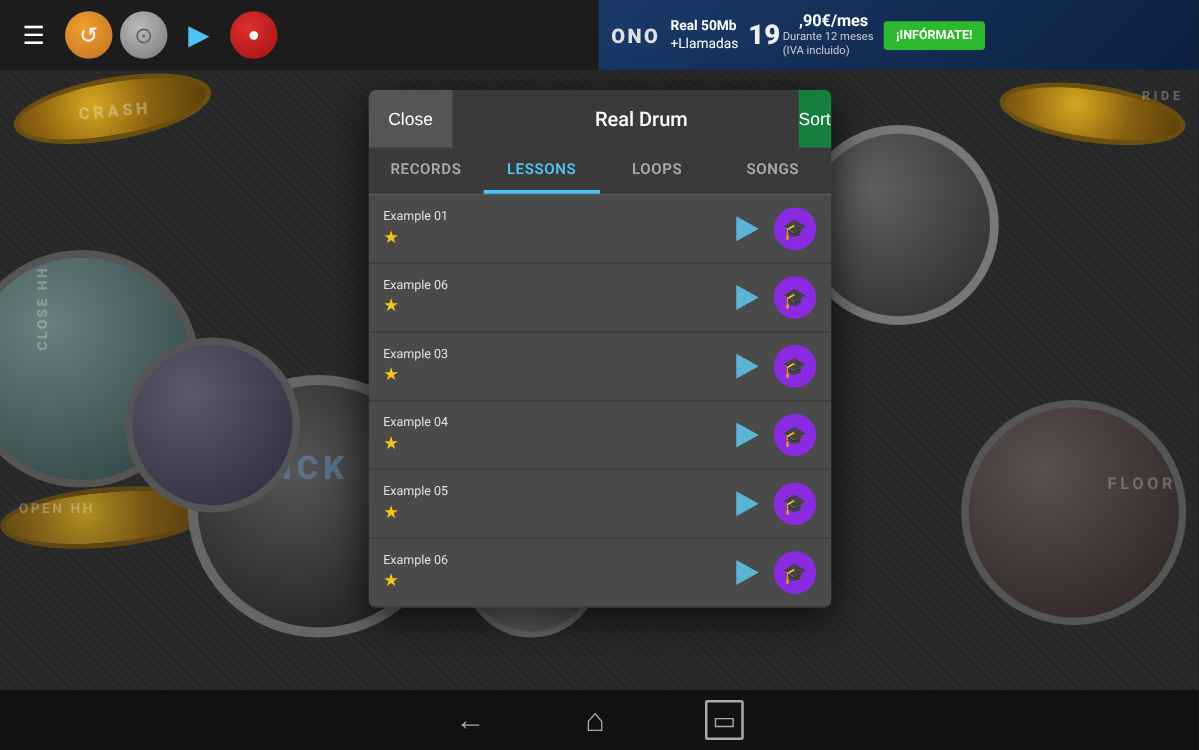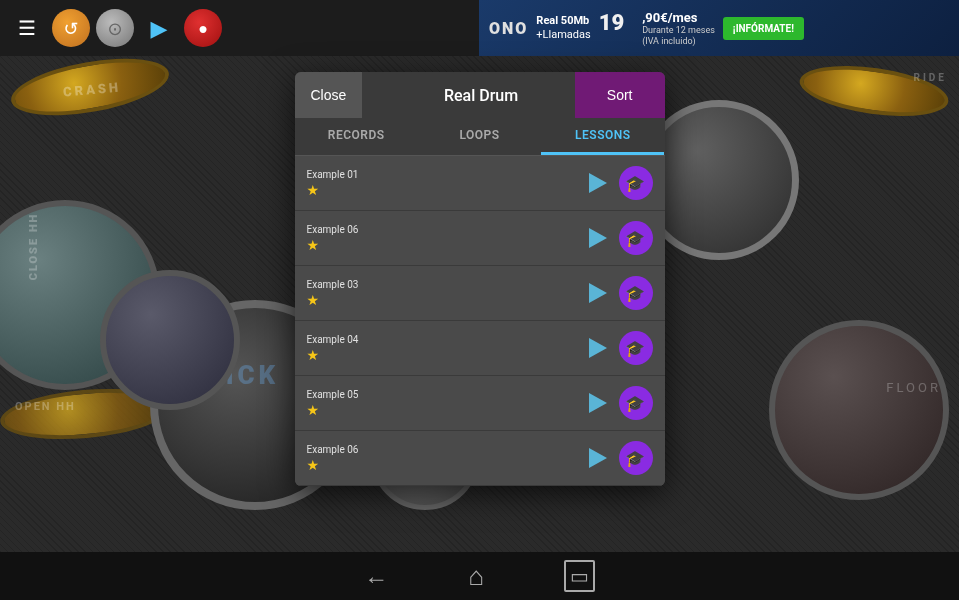--- a/index.html
+++ b/index.html
@@ -183,23 +183,23 @@
     .modal-title {
       flex: 1;
       text-align: center;
       color: white;
       font-size: 16px;
       font-weight: 500;
       margin-left: 25px;
     }
 
     .modal-sort-btn {
-      padding: 0 32px;
+      padding: 0 0;
       height: 100%;
-      background: #701a75;
+      background: #15803d;
       border: none;
       color: white;
       font-size: 14px;
       cursor: pointer;
       display: flex; align-items: center;
       border-radius: 0 4px 0 0;
     }
 
     
     .tabs {
@@ -311,21 +311,21 @@
   <div class="drum-circle" style="width:140px;height:140px;top:270px;left:100px;background:radial-gradient(circle at 35% 30%, #5a5a6a, #2a2a3a);"></div>
 
   <div class="drum-circle" style="width:110px;height:110px;top:400px;left:370px;background:radial-gradient(circle at 40% 35%, #888, #444);border:5px solid #666;"></div>
 
   <div class="cymbal" style="width:150px;height:46px;top:68px;right:10px;transform:rotate(8deg);border-radius:50%;"></div>
   <div style="position:absolute;top:72px;right:12px;color:rgba(255,255,255,0.28);font-size:10px;font-weight:700;letter-spacing:3px;">
     <span>RIDE</span>
   </div>
 
   <div class="drum-circle" style="width:180px;height:180px;top:320px;right:10px;background:radial-gradient(circle at 35% 30%, #5a5050, #2a2020);"></div>
-  <div style="position:absolute;top:380px;right:18px;color:rgba(255,255,255,0.25);font-size:13px;font-weight:400;letter-spacing:3px;">
+  <div style="position:absolute;top:380px;right:18px;color:rgba(255,255,255,0.25);font-size:13px;font-weight:700;letter-spacing:3px;">
     <span>FLOOR</span>
   </div>
 
   <div class="drum-circle" style="width:160px;height:160px;top:100px;right:160px;background:radial-gradient(circle at 35% 30%, #606060, #2a2a2a);border:7px solid #777;"></div>
 
 </div>
 
 <div class="top-toolbar">
   <div class="toolbar-btn btn-menu">
     <span style="color:white;font-size:20px;">☰</span>
@@ -342,45 +342,46 @@
   <div class="toolbar-btn btn-stop">
     <span style="color:white;font-size:16px;">●</span>
   </div>
 
   <div class="ad-banner">
     <div class="ad-logo">ONO</div>
     <div>
       <div class="ad-text" style="font-weight:bold;">Real 50Mb</div>
       <div class="ad-text">+Llamadas</div>
     </div>
-    <div style="display:flex;align-items:flex-start;gap:18px;">
+    <div style="display:flex;align-items:center;gap:2px;">
       <span class="ad-price">19</span>
       <div>
-        <div style="color:white;font-size:13px;font-weight:bold;">,90€/mes</div>
+        <div style="color:white;font-size:13px;font-weight:bold;margin-left:13px;">,90€/mes</div>
         <div class="ad-price-sub">Durante 12 meses</div>
         <div class="ad-price-sub">(IVA incluido)</div>
       </div>
     </div>
     <div class="ad-cta">¡INFÓRMATE!</div>
   </div>
 </div>
 
 <div class="modal-overlay">
   <div class="modal">
 
     <div class="modal-header">
       <button class="modal-close-btn">Close</button>
       <span class="modal-title">Real Drum</span>
       <button class="modal-sort-btn">Sort</button>
     </div>
 
     <div class="tabs">
       <div class="tab">RECORDS</div>
+      <div class="tab active">LESSONS</div>
       <div class="tab">LOOPS</div>
-      <div class="tab active">LESSONS</div>
+      <div class="tab">SONGS</div>
     </div>
 
     <div class="lesson-list" id="lesson-list-container">
     <div class="lesson-item">
           <div class="lesson-info">
             <div class="lesson-name">Example 01</div>
             <div class="lesson-star">★</div>
           </div>
           <div class="lesson-actions">
             <div class="play-btn">

